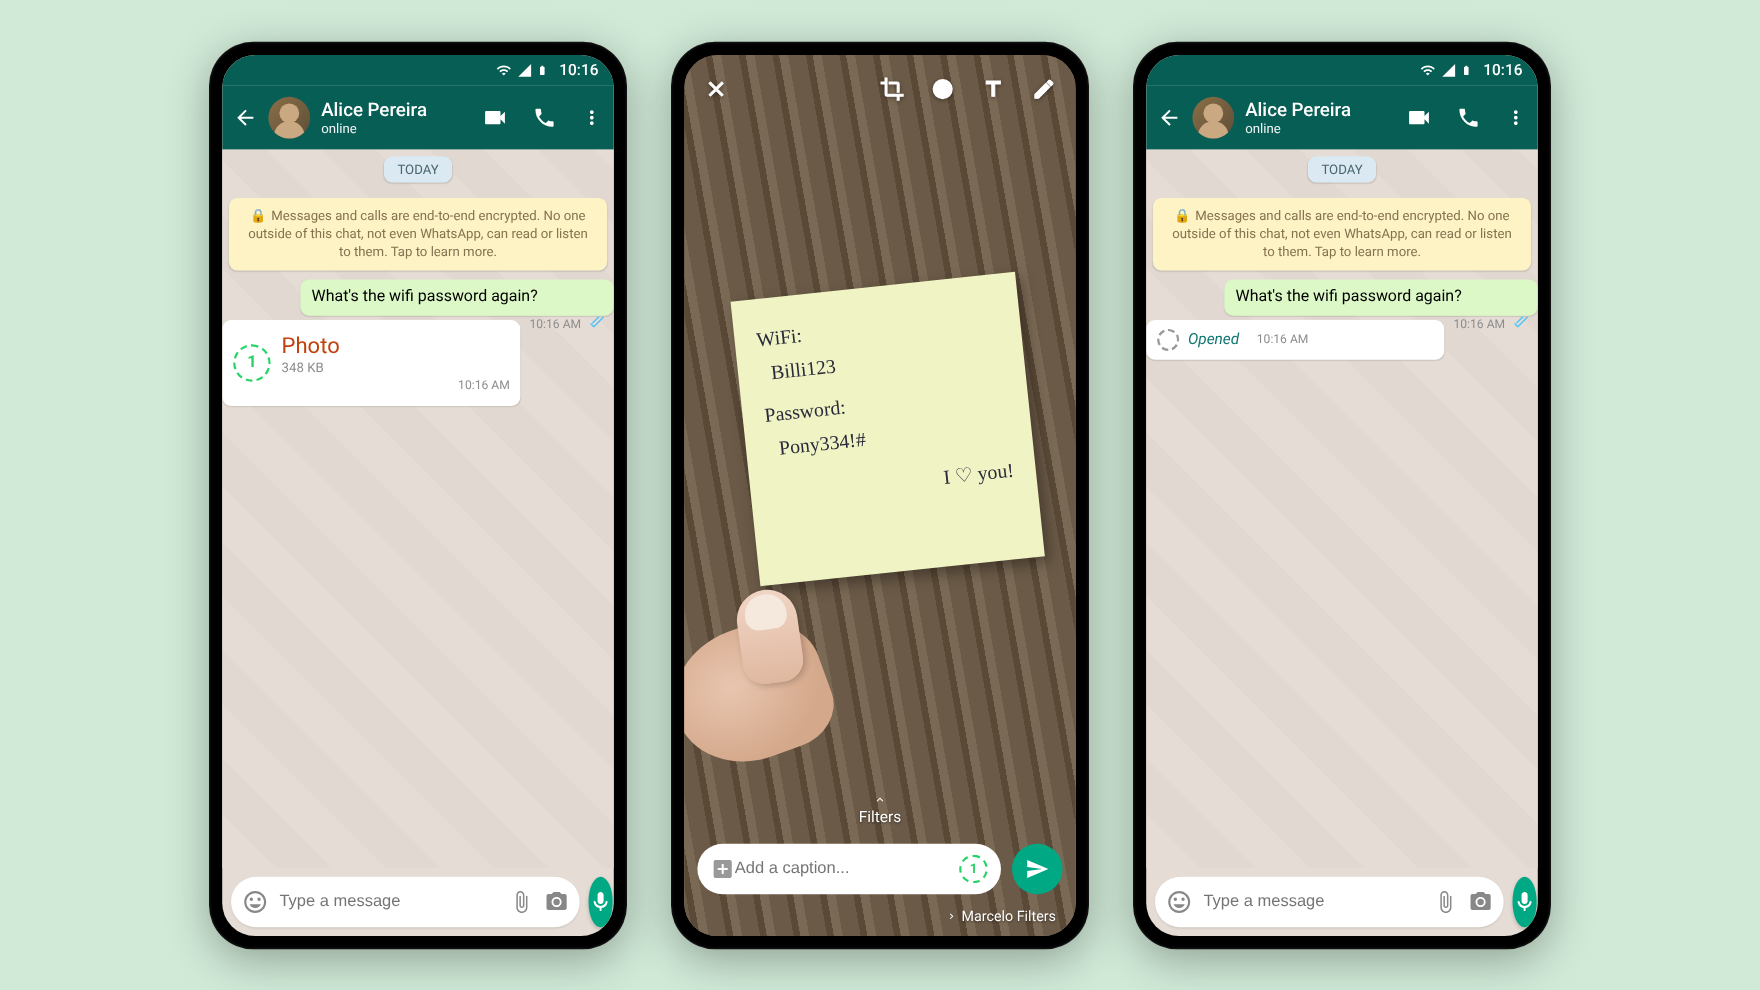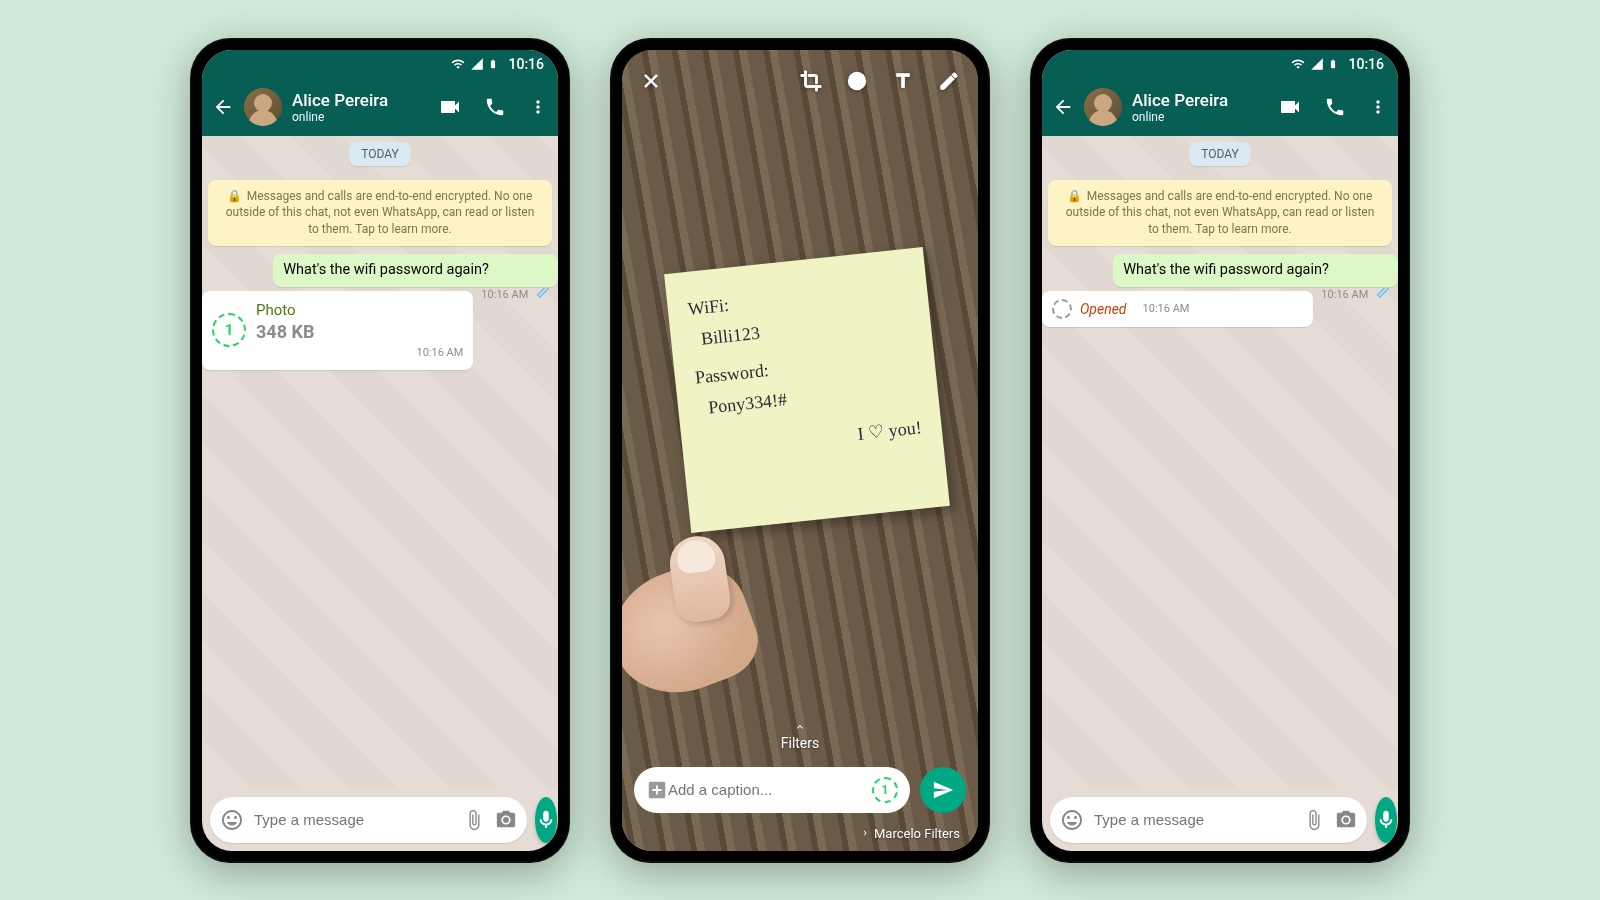--- a/index.html
+++ b/index.html
@@ -153,37 +153,37 @@
     width: 34px; height: 34px;
     border: 2px solid #25d366;
     border-radius: 50%;
     display: flex; align-items: center; justify-content: center;
     color: #25d366;
     font-weight: bold;
     font-size: 15px;
     border-style: dashed;
   }
   .media-info { flex: 1; }
-  .media-title { font-size: 15px; color: #4d7c0f; }
-  .media-size { font-size: 18px; color: #8c8c8c; font-weight: bold; }
+  .media-title { font-size: 20px; color: #c2410c; }
+  .media-size { font-size: 12px; color: #8c8c8c; }
   .media-time { font-size: 11px; color: #8c8c8c; text-align: right; margin-top: 2px; }
   .opened-msg {
     display: flex;
     align-items: center;
     gap: 8px;
     padding: 8px 10px;
     background: #fff;
   }
   .opened-circle {
     width: 20px; height: 20px;
     border: 2px solid #999;
     border-radius: 50%;
     border-style: dashed;
   }
-  .opened-text { font-style: italic; color: #c2410c; font-size: 14px; }
+  .opened-text { font-style: italic; color: #0f766e; font-size: 14px; }
   .input-bar {
     display: flex;
     align-items: center;
     padding: 8px;
     gap: 8px;
     background: transparent;
   }
   .input-field {
     flex: 1;
     background: #fff;

